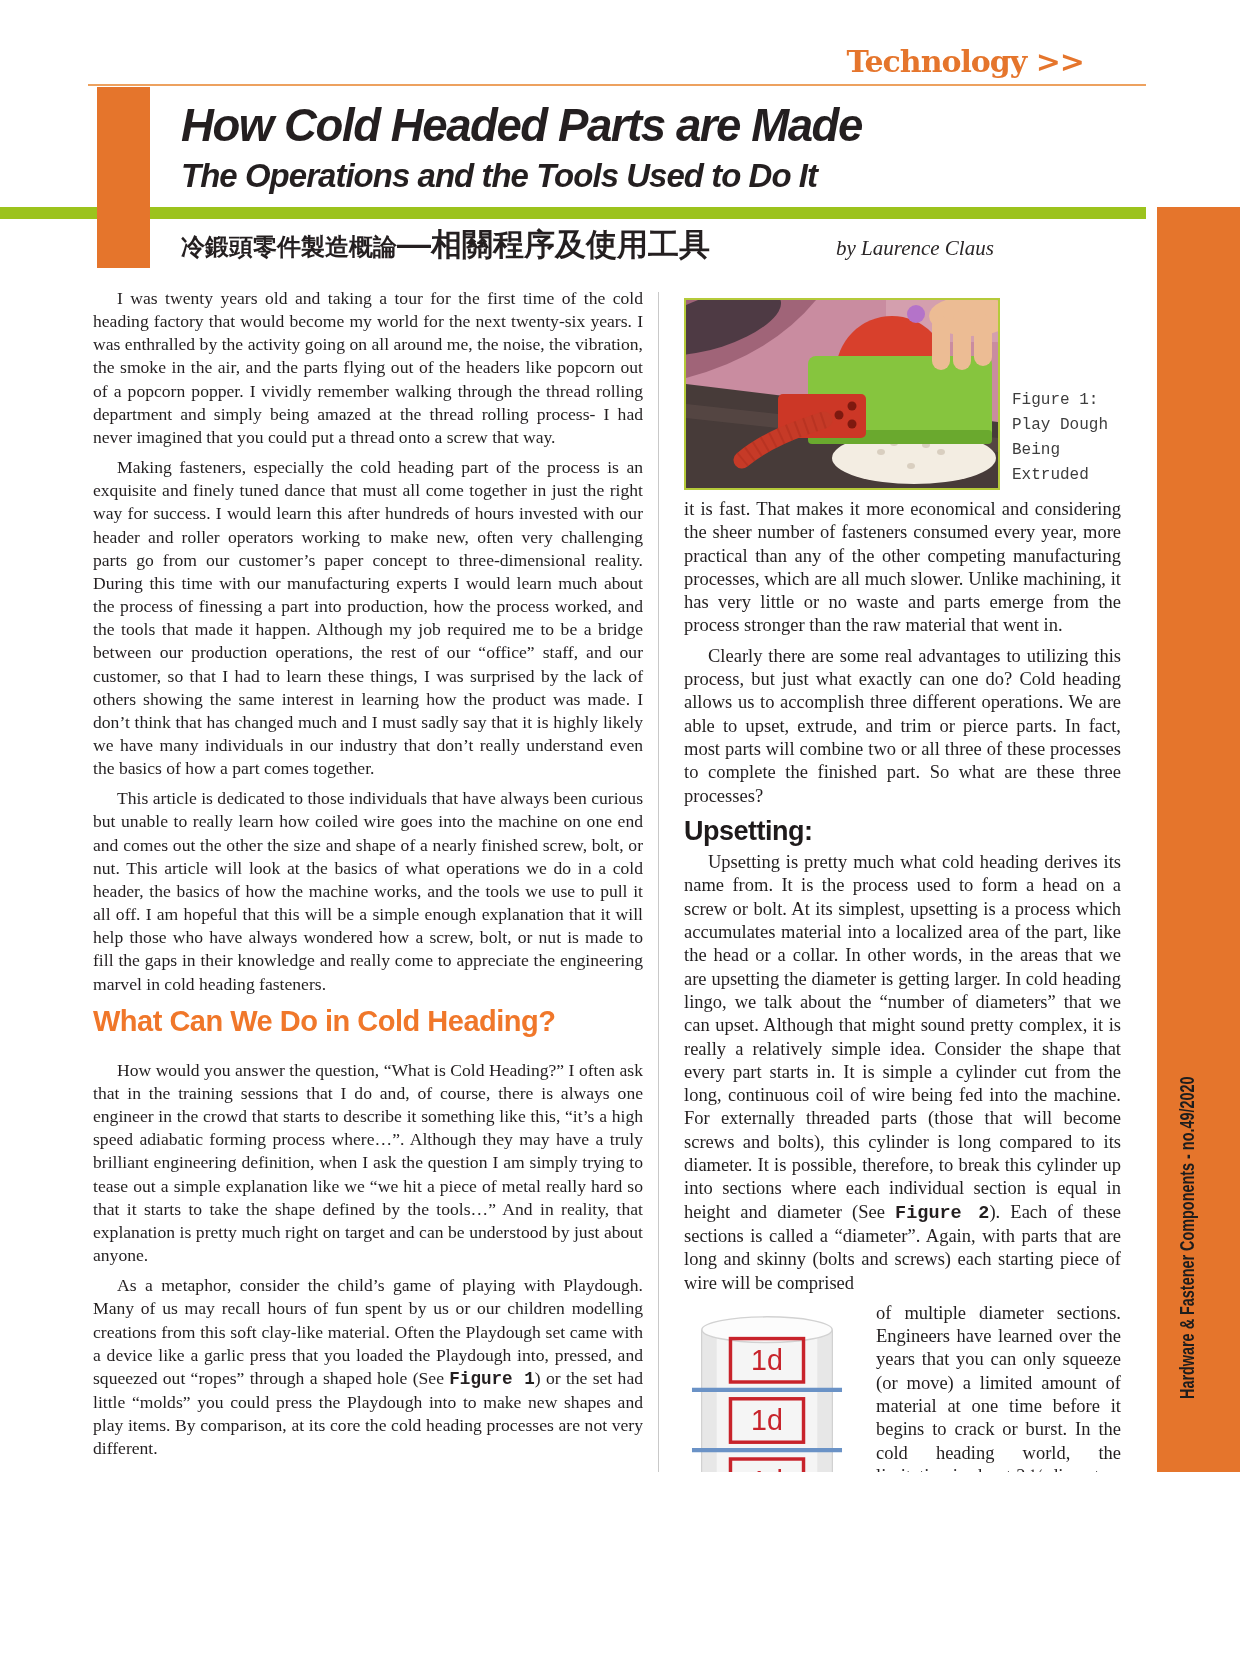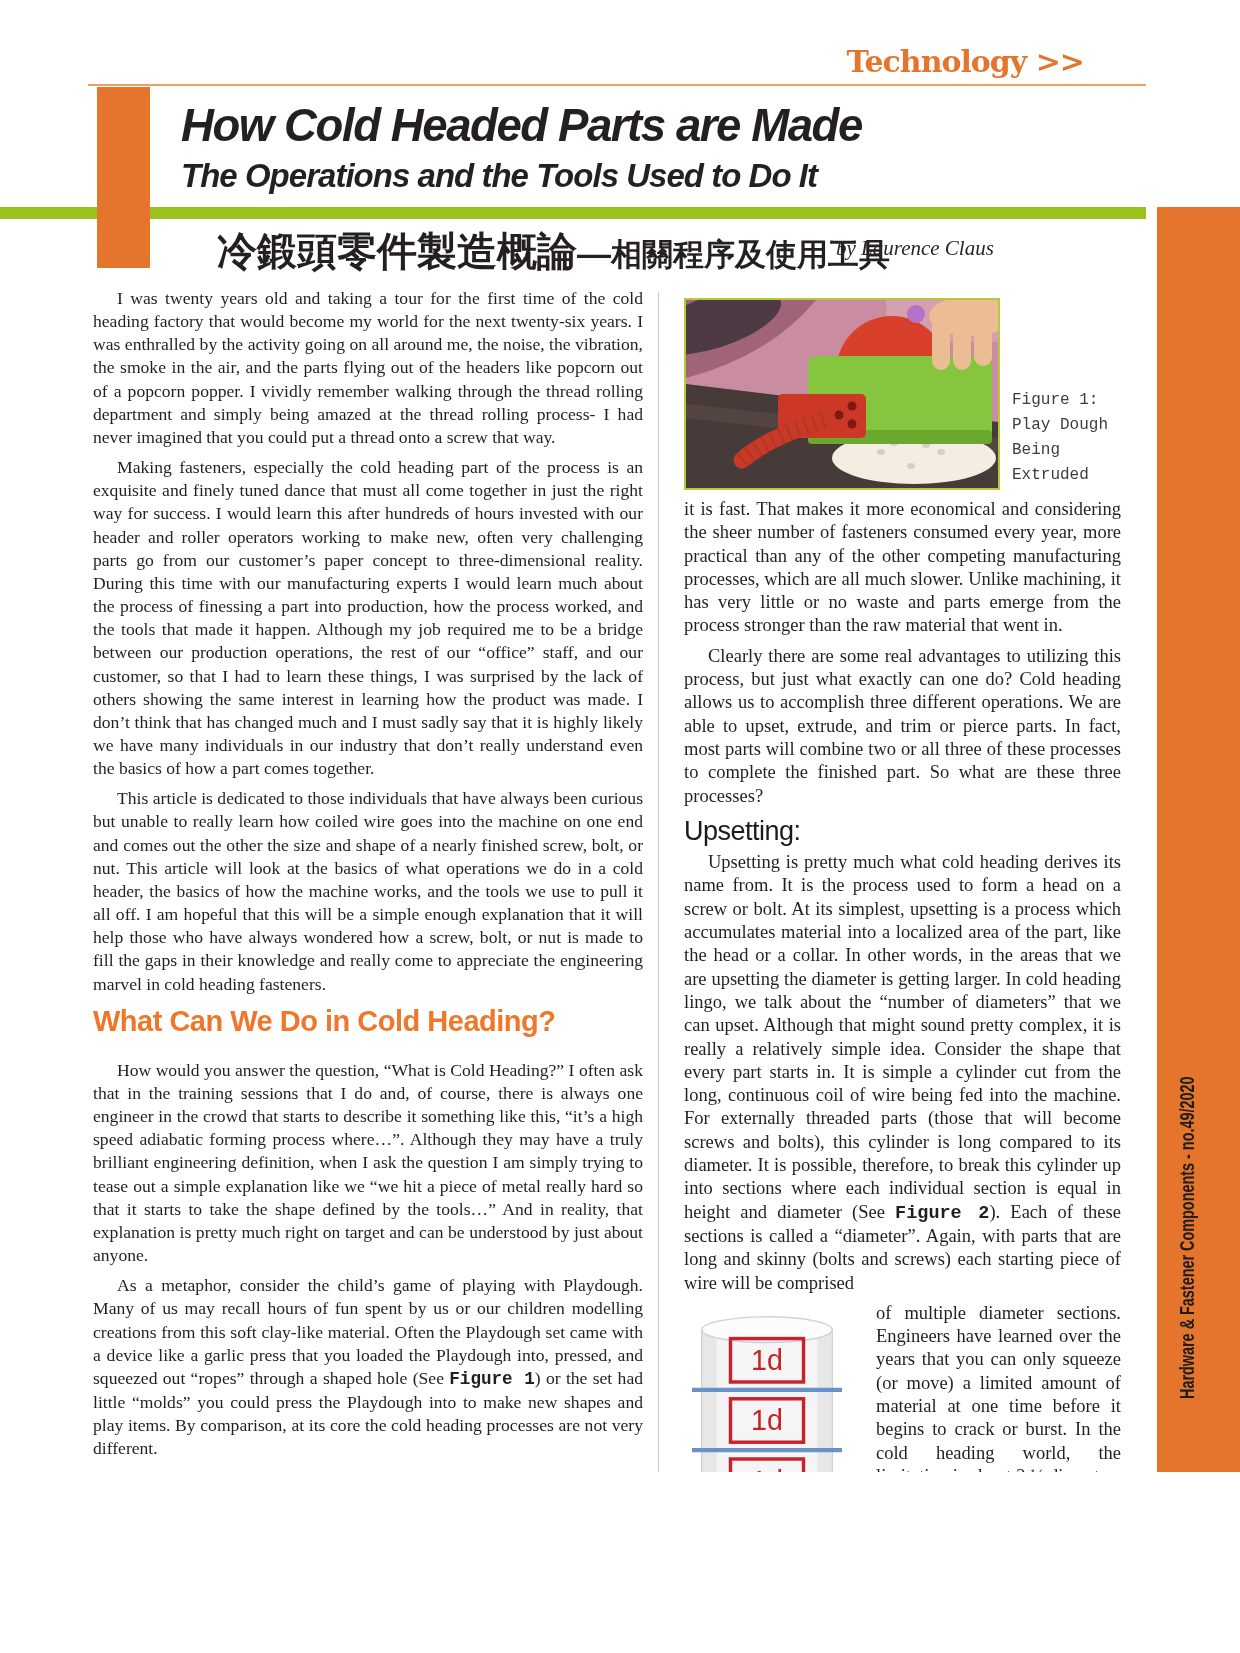--- a/index.html
+++ b/index.html
@@ -13,38 +13,38 @@
   .orange-block{position:absolute;left:97px;top:87px;width:53px;height:181px;background:#e5752c;z-index:3;}
   .green-bar{position:absolute;left:0;top:207px;width:1146px;height:12px;background:#9cc31d;z-index:1;}
   .main-title{position:absolute;left:181px;top:97px;font-family:"Liberation Sans",sans-serif;
               font-weight:bold;font-style:italic;font-size:47px;letter-spacing:-1.5px;color:#241f20;
               white-space:nowrap;transform:scaleX(.97);transform-origin:left top;z-index:2;}
   .sub-title{position:absolute;left:181px;top:156px;font-family:"Liberation Sans",sans-serif;
              font-weight:bold;font-style:italic;font-size:34px;letter-spacing:-1px;color:#241f20;
              white-space:nowrap;transform:scaleX(.97);transform-origin:left top;z-index:2;}
   .zh-title{position:absolute;left:181px;top:224px;font-family:"Liberation Sans",sans-serif;
             font-weight:bold;color:#241f20;white-space:nowrap;z-index:2;}
-  .zh-main{font-size:40px;margin-left:36px;}
+  .zh-main{font-size:24px;}
   .zh-dash{font-size:34px;}
   .zh-tail{font-size:31px;}
   .byline{position:absolute;left:836px;top:236px;font-family:"Liberation Serif",serif;
           font-style:italic;font-size:21px;color:#2a2627;z-index:2;white-space:nowrap;}
 
   
   .col-left{position:absolute;left:93px;top:287px;width:550px;text-align:justify;
             font-size:17.6px;line-height:23.15px;}
   .divider{position:absolute;left:658px;top:292px;width:1px;height:1286px;background:#c9c9c9;}
   .col-right{position:absolute;left:684px;top:298px;width:437px;text-align:justify;
              font-size:18.5px;line-height:23.3px;}
   p.body{margin:0 0 7px 0;}
   p.indent{text-indent:24px;}
   .b{font-weight:bold;font-family:Liberation Mono, monospace;}
   h2.h-orange{font-family:"Liberation Sans",sans-serif;font-weight:bold;font-size:29px;
               color:#f0772a;margin:14px 0 26px 0;letter-spacing:-0.5px;text-align:left;}
-  h3.h-black{font-family:"Liberation Sans",sans-serif;font-weight:normal;font-size:27px;
+  h3.h-black{font-family:"Liberation Sans",sans-serif;font-weight:bold;font-size:27px;
              color:#1e1a1b;margin:12px 0 8px 0;letter-spacing:-0.5px;text-align:left;}
 
   
   .fig1-row{display:flex;margin-bottom:8px;}
   .fig1-img{width:312px;height:188px;border:2px solid #b5ca3a;flex:none;background:#c98ca0;}
   .fig1-img svg{display:block;width:100%;height:100%;}
   .fig-cap{font-family:Liberation Mono, monospace;font-size:16px;line-height:25px;
            color:#3d3d3d;white-space:pre-line;text-align:left;}
   .fig1-cap{margin-left:12px;align-self:flex-end;padding-bottom:2px;}
 

